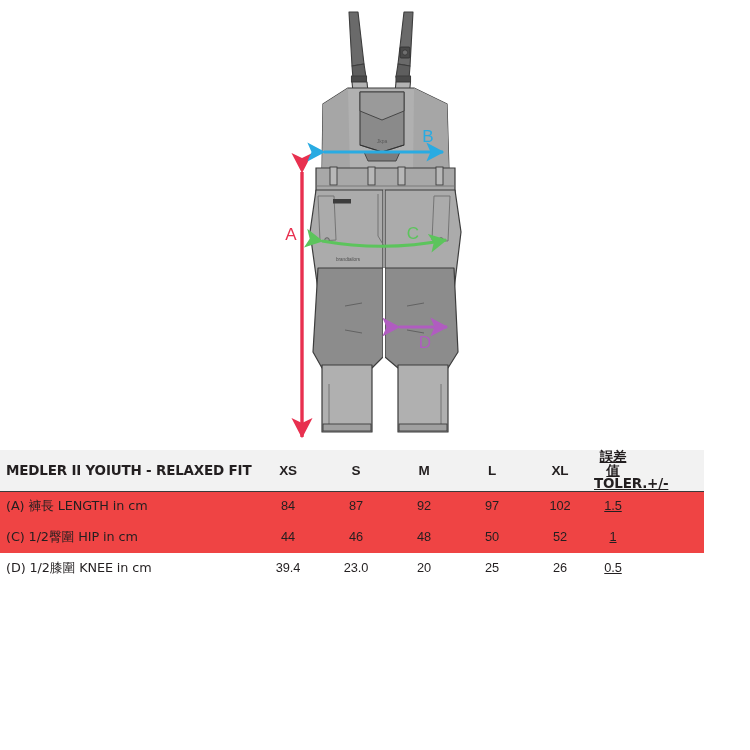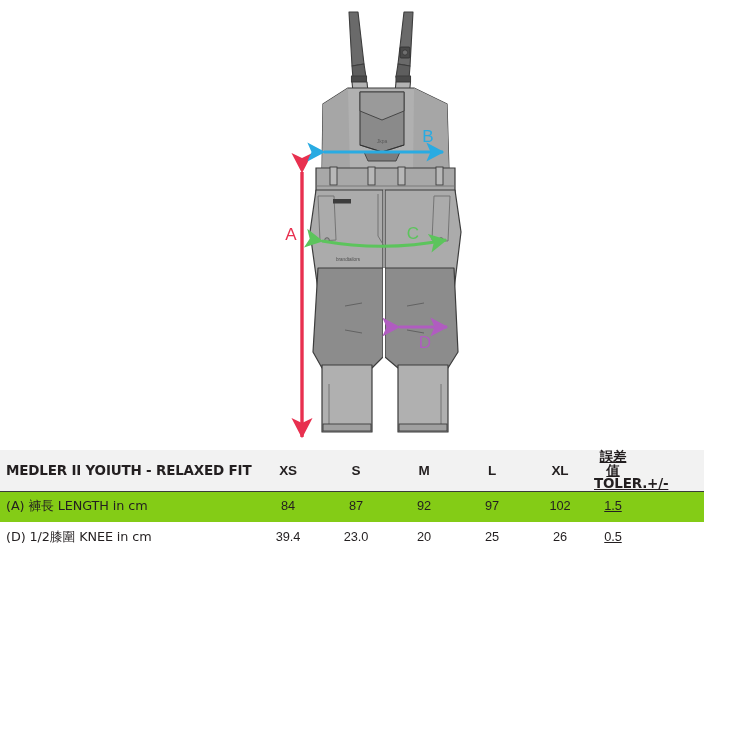--- a/index.html
+++ b/index.html
@@ -70,21 +70,21 @@
   th.col-name {
     text-align: left;
     padding-left: 6px !important;
     width: 248px;
   }
   th.col-size, td.col-size { text-align: center; width: 68px; }
   th.col-tol, td.col-tol { text-align: center; text-decoration: underline; }
   th.col-spacer, td.col-spacer { width: 72px; }
 
   tbody tr { height: 31px; }
-  tbody tr.shade { background: #84cc16; }
+  tbody tr.shade { background: #ef4444; }
   tbody tr.plain { background: #ffffff; }
   tbody td {
     font-size: 12.8px;
     letter-spacing: -0.1px;
   }
   td.col-name {
     text-align: left;
     padding-left: 6px !important;
   }
   .cjk { font-family: "DejaVu Sans", "Liberation Sans", sans-serif; }
@@ -236,20 +236,30 @@
           <td class="col-size">84</td>
           <td class="col-size">87</td>
           <td class="col-size">92</td>
           <td class="col-size">97</td>
           <td class="col-size">102</td>
           <td class="col-tol">1.5</td>
           <td class="col-spacer"></td>
         </tr>
 
 
+        <tr class="shade">
+          <td class="col-name cjk">(C) 1/2臀圍 HIP in cm</td>
+          <td class="col-size">44</td>
+          <td class="col-size">46</td>
+          <td class="col-size">48</td>
+          <td class="col-size">50</td>
+          <td class="col-size">52</td>
+          <td class="col-tol">1</td>
+          <td class="col-spacer"></td>
+        </tr>
 
         <tr class="plain">
           <td class="col-name cjk">(D) 1/2膝圍 KNEE in cm</td>
           <td class="col-size">39.4</td>
           <td class="col-size">23.0</td>
           <td class="col-size">20</td>
           <td class="col-size">25</td>
           <td class="col-size">26</td>
           <td class="col-tol">0.5</td>
           <td class="col-spacer"></td>

